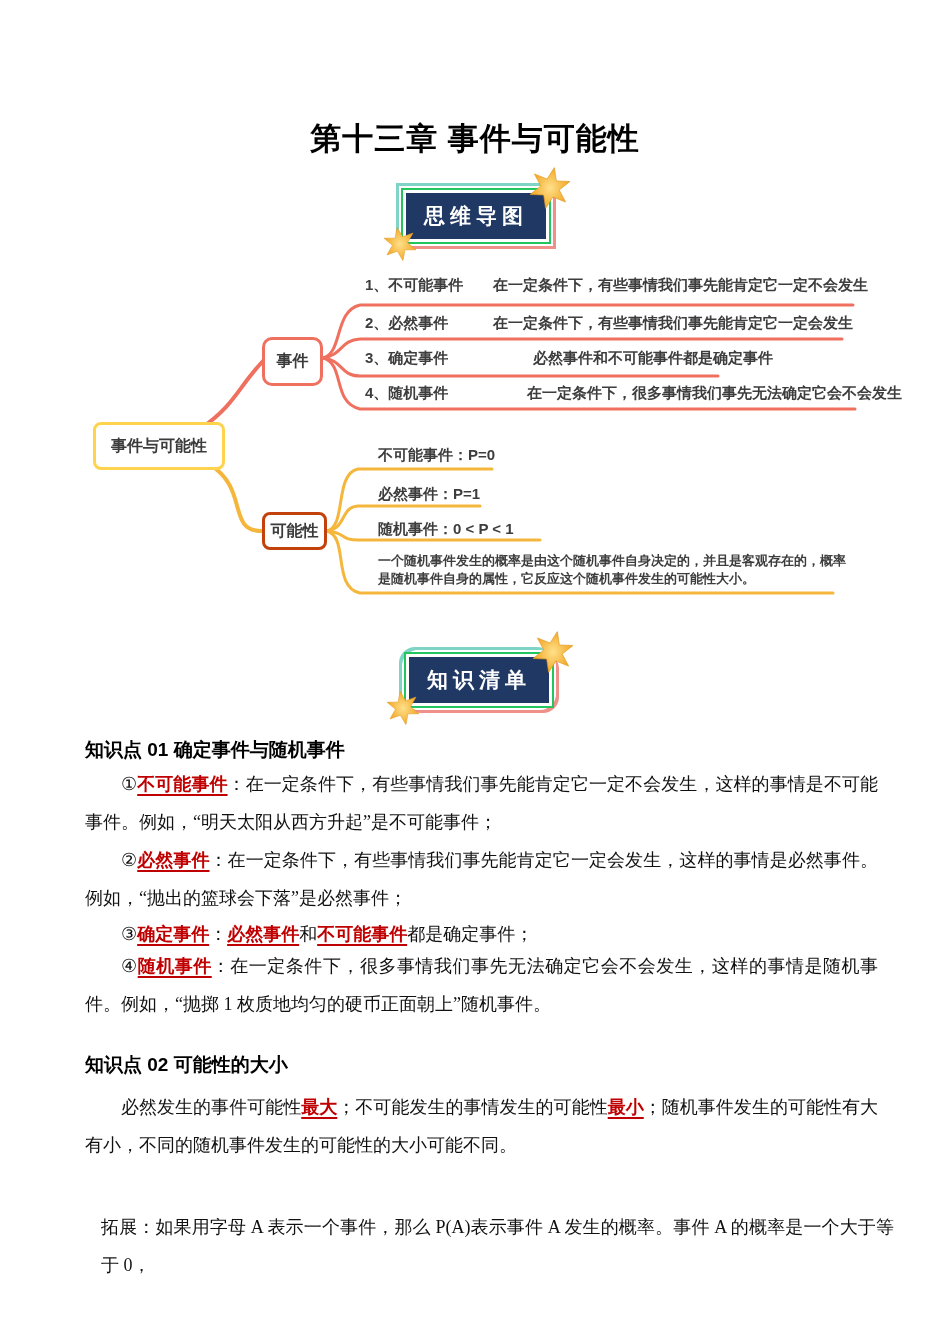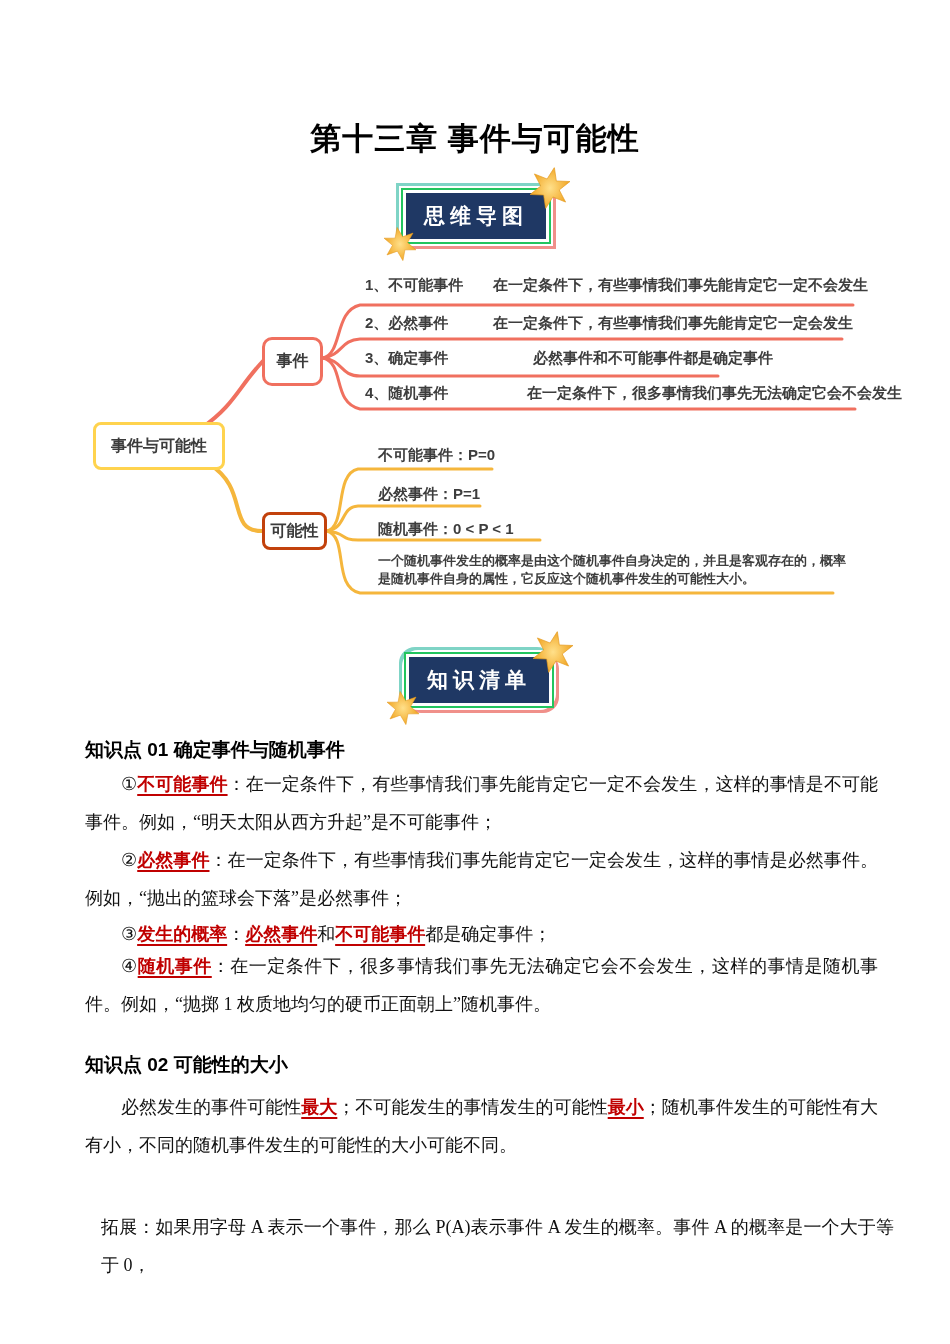--- a/index.html
+++ b/index.html
@@ -154,21 +154,21 @@
 
   <p class="doc indent" style="top:765px;margin:0;">
     <span>①</span><span class="rterm">不可能事件</span><span>：在一定条件下，有些事情我们事先能肯定它一定不会发生，这样的事情是不可能事件。例如，“明天太阳从西方升起”是不可能事件；</span>
   </p>
 
   <p class="doc indent" style="top:841px;margin:0;">
     <span>②</span><span class="rterm">必然事件</span><span>：在一定条件下，有些事情我们事先能肯定它一定会发生，这样的事情是必然事件。例如，“抛出的篮球会下落”是必然事件；</span>
   </p>
 
   <p class="doc indent" style="top:915px;margin:0;">
-    <span>③</span><span class="rterm">发生的概率</span><span>：</span><span class="rterm">必然事件</span><span>和</span><span class="rterm">不可能事件</span><span>都是确定事件；</span>
+    <span>③</span><span class="rterm">确定事件</span><span>：</span><span class="rterm">必然事件</span><span>和</span><span class="rterm">不可能事件</span><span>都是确定事件；</span>
   </p>
 
   <p class="doc indent" style="top:947px;margin:0;">
     <span>④</span><span class="rterm">随机事件</span><span>：在一定条件下，很多事情我们事先无法确定它会不会发生，这样的事情是随机事件。例如，“抛掷 1 枚质地均匀的硬币正面朝上”随机事件。</span>
   </p>
 
   <div class="kp-heading" style="top:1052px;">知识点 02  可能性的大小</div>
 
   <p class="doc indent" style="top:1088px;margin:0;">
     <span>必然发生的事件可能性</span><span class="rterm">最大</span><span>；不可能发生的事情发生的可能性</span><span class="rterm">最小</span><span>；随机事件发生的可能性有大有小，不同的随机事件发生的可能性的大小可能不同。</span>

